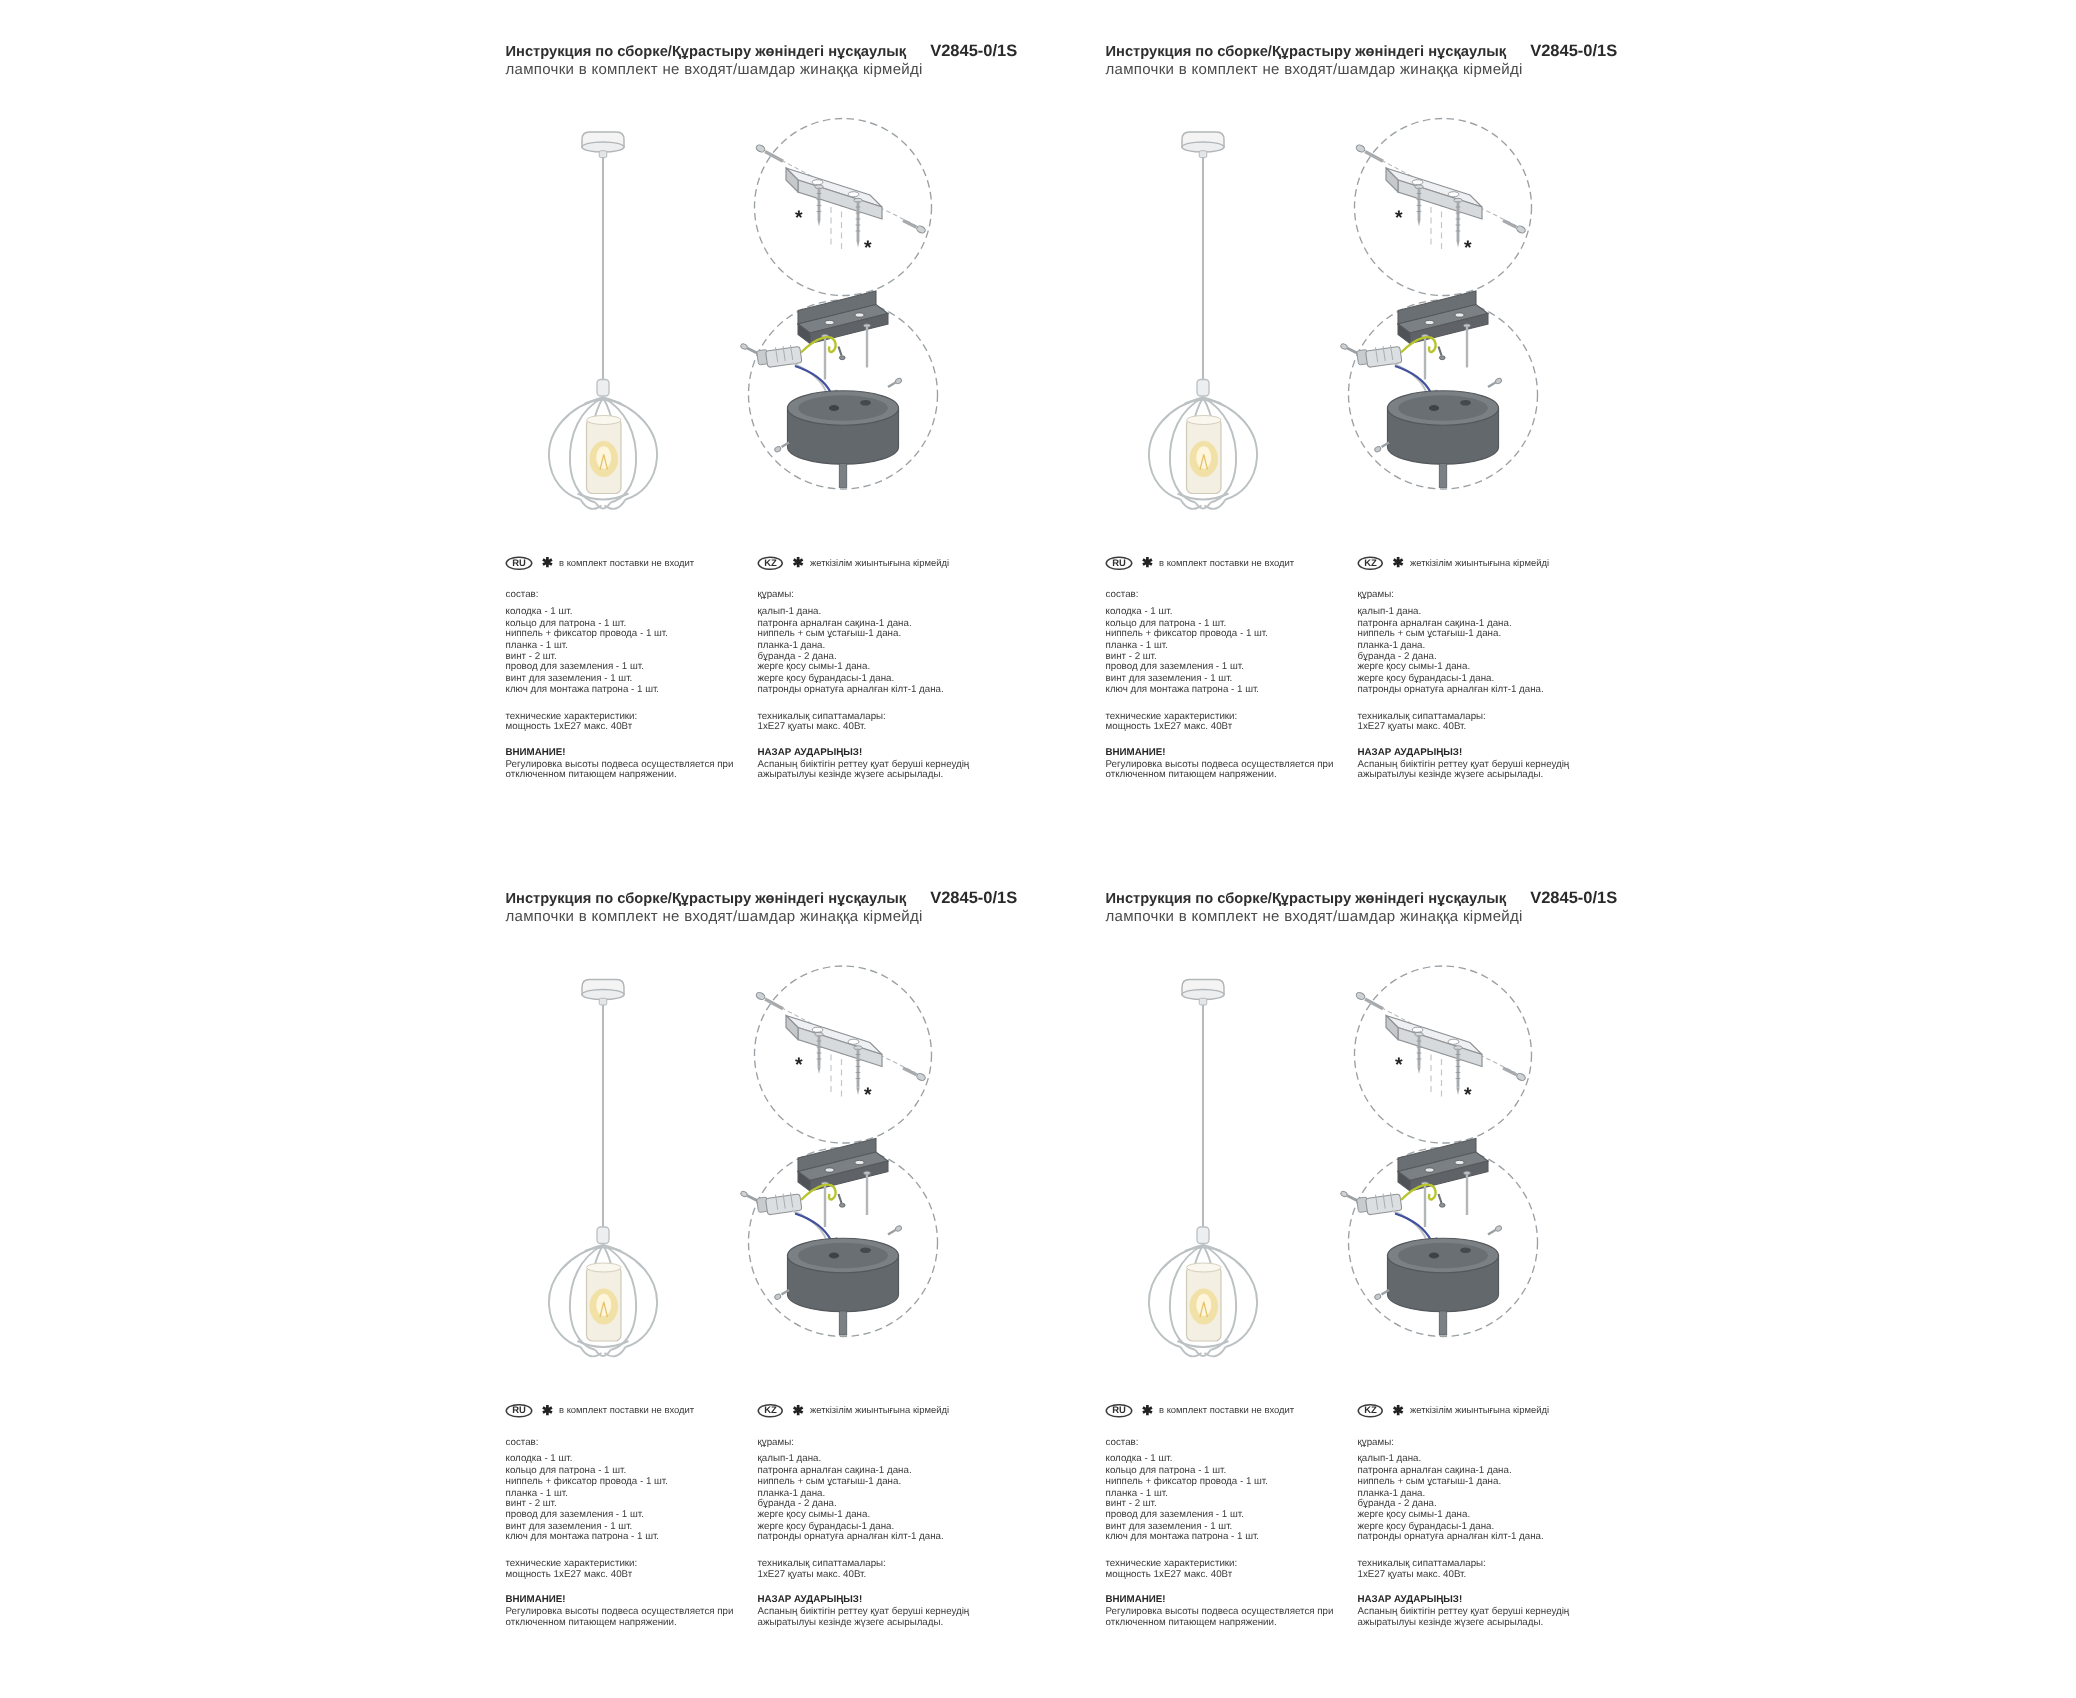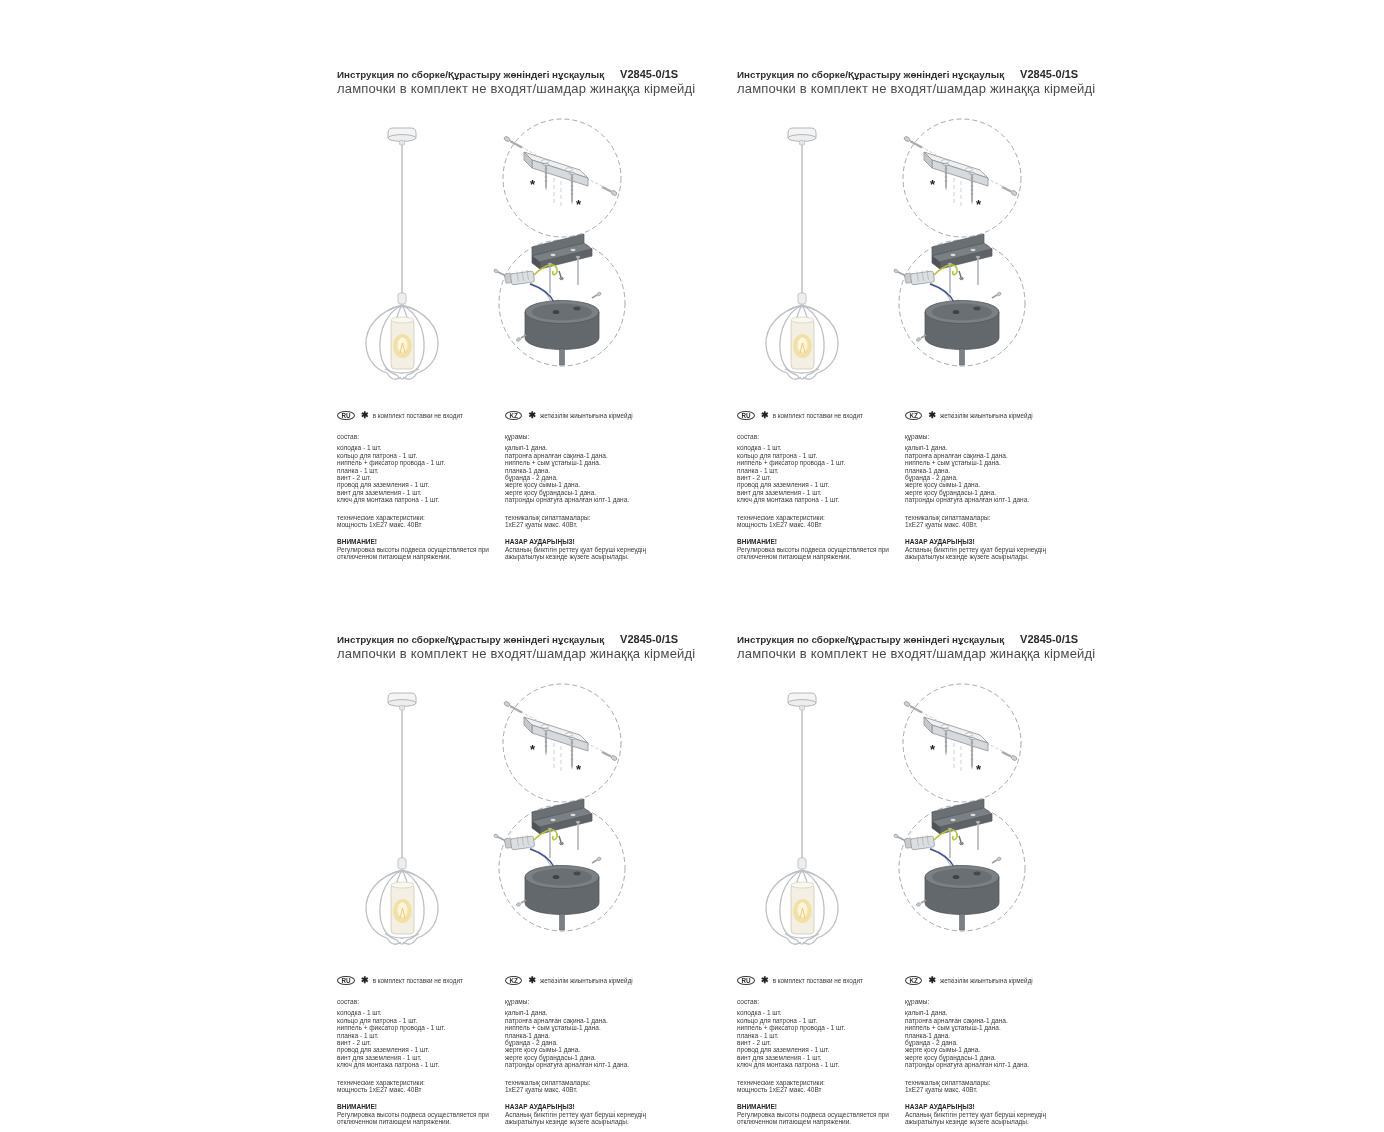--- a/index.html
+++ b/index.html
@@ -1,24 +1,24 @@
 <!DOCTYPE html>
 <html><head>
 <meta charset="utf-8">
 <style>
   * { margin: 0; padding: 0; box-sizing: border-box; }
   html, body { width: 1384px; height: 1132px; background: #ffffff; overflow: hidden;
     font-family: "Liberation Sans", sans-serif; color: #333; }
   #page { position: relative; width: 1384px; height: 1132px; background: #fff; }
 
-  .sheet { position: absolute; width: 348px; height: 560px; margin-top: 40px; }
+  .sheet { position: absolute; width: 348px; height: 560px; }
 
   .title-line1 { font-size: 9.8px; font-weight: bold; color: #2f2f2f; white-space: nowrap; }
   .model { font-size: 11px; font-weight: bold; margin-left: 16px; color: #2a2a2a; }
-  .title-line2 { font-size: 13px; color: #4a4a4a; letter-spacing: 0.2px; margin-top: 1px; white-space: nowrap; text-align: right; }
+  .title-line2 { font-size: 10px; color: #4a4a4a; letter-spacing: 0.2px; margin-top: 1px; white-space: nowrap; }
 
   .lamp-svg { position: absolute; left: 18px; top: 57px; }
   .diagram-svg { position: absolute; left: 155px; top: 48px; }
 
   .col { position: absolute; top: 342px; width: 162px; font-size: 6.5px; line-height: 7.4px; color: #3a3a3a; }
   .col.ru { left: 0; }
   .col.kz { left: 168px; }
 
   .lang-row { display: flex; align-items: center; height: 11px; }
   .badge { display: inline-block; border: 1px solid #3c3c3c; border-radius: 50%;

